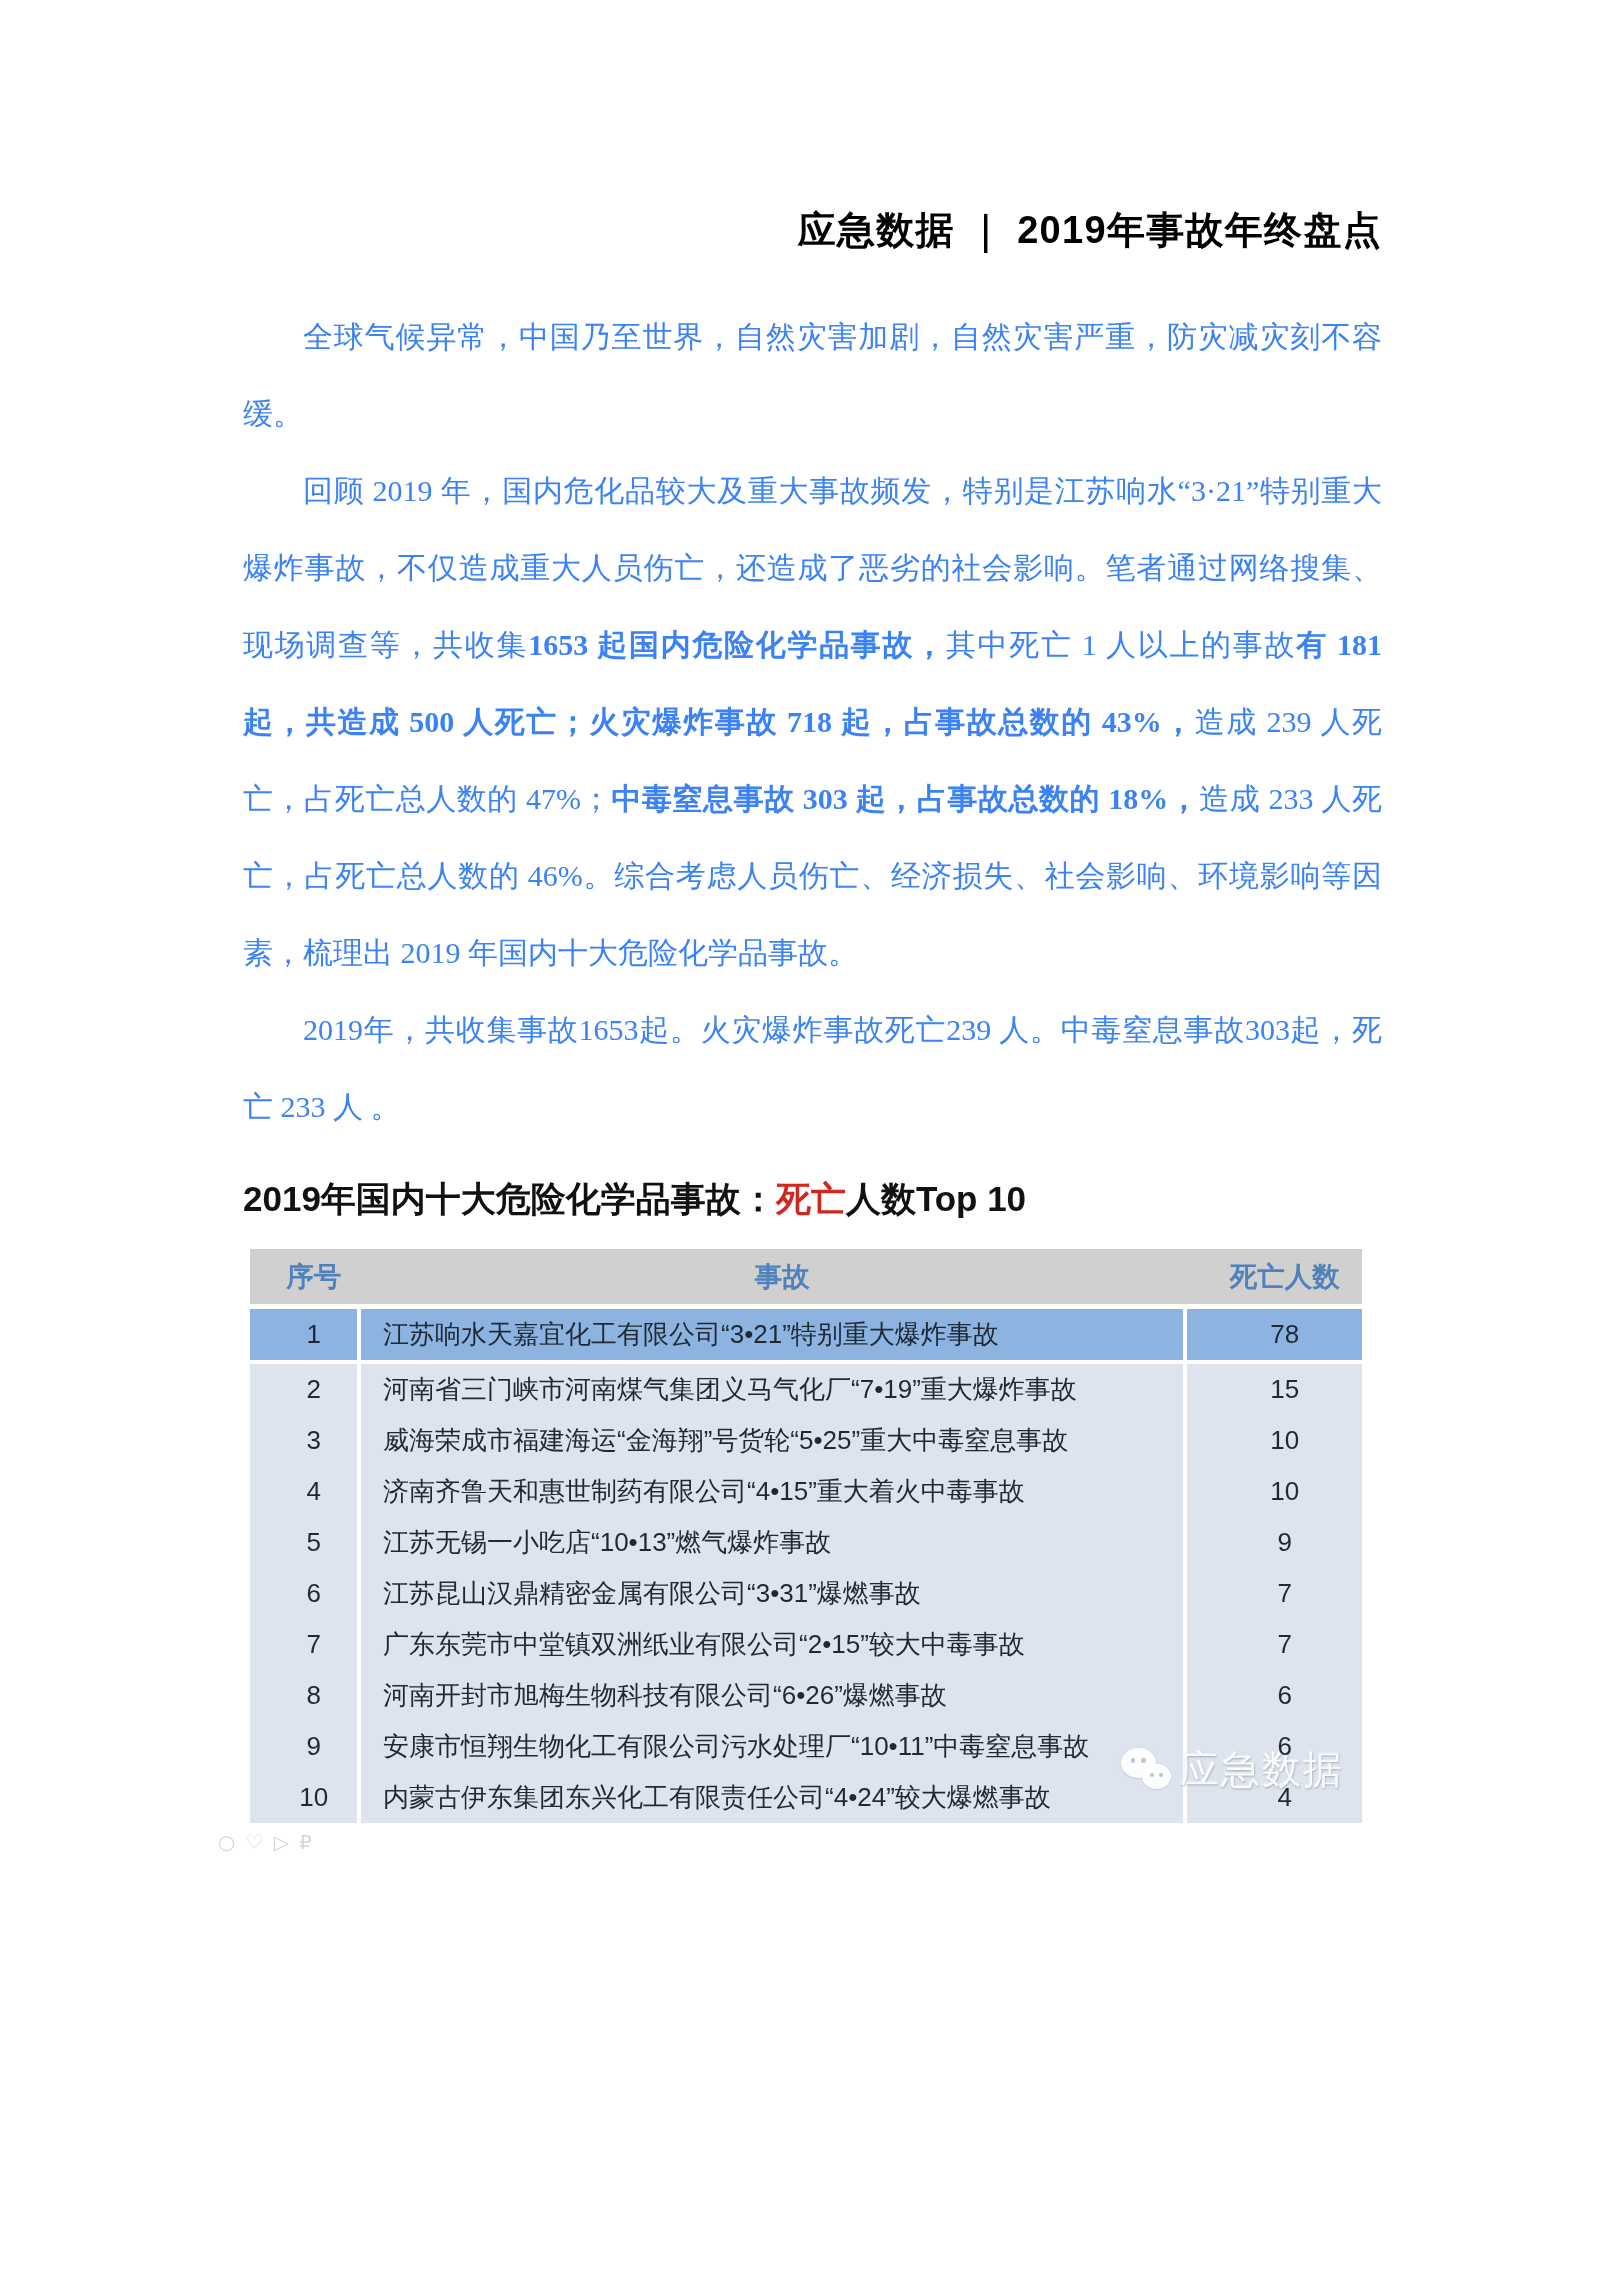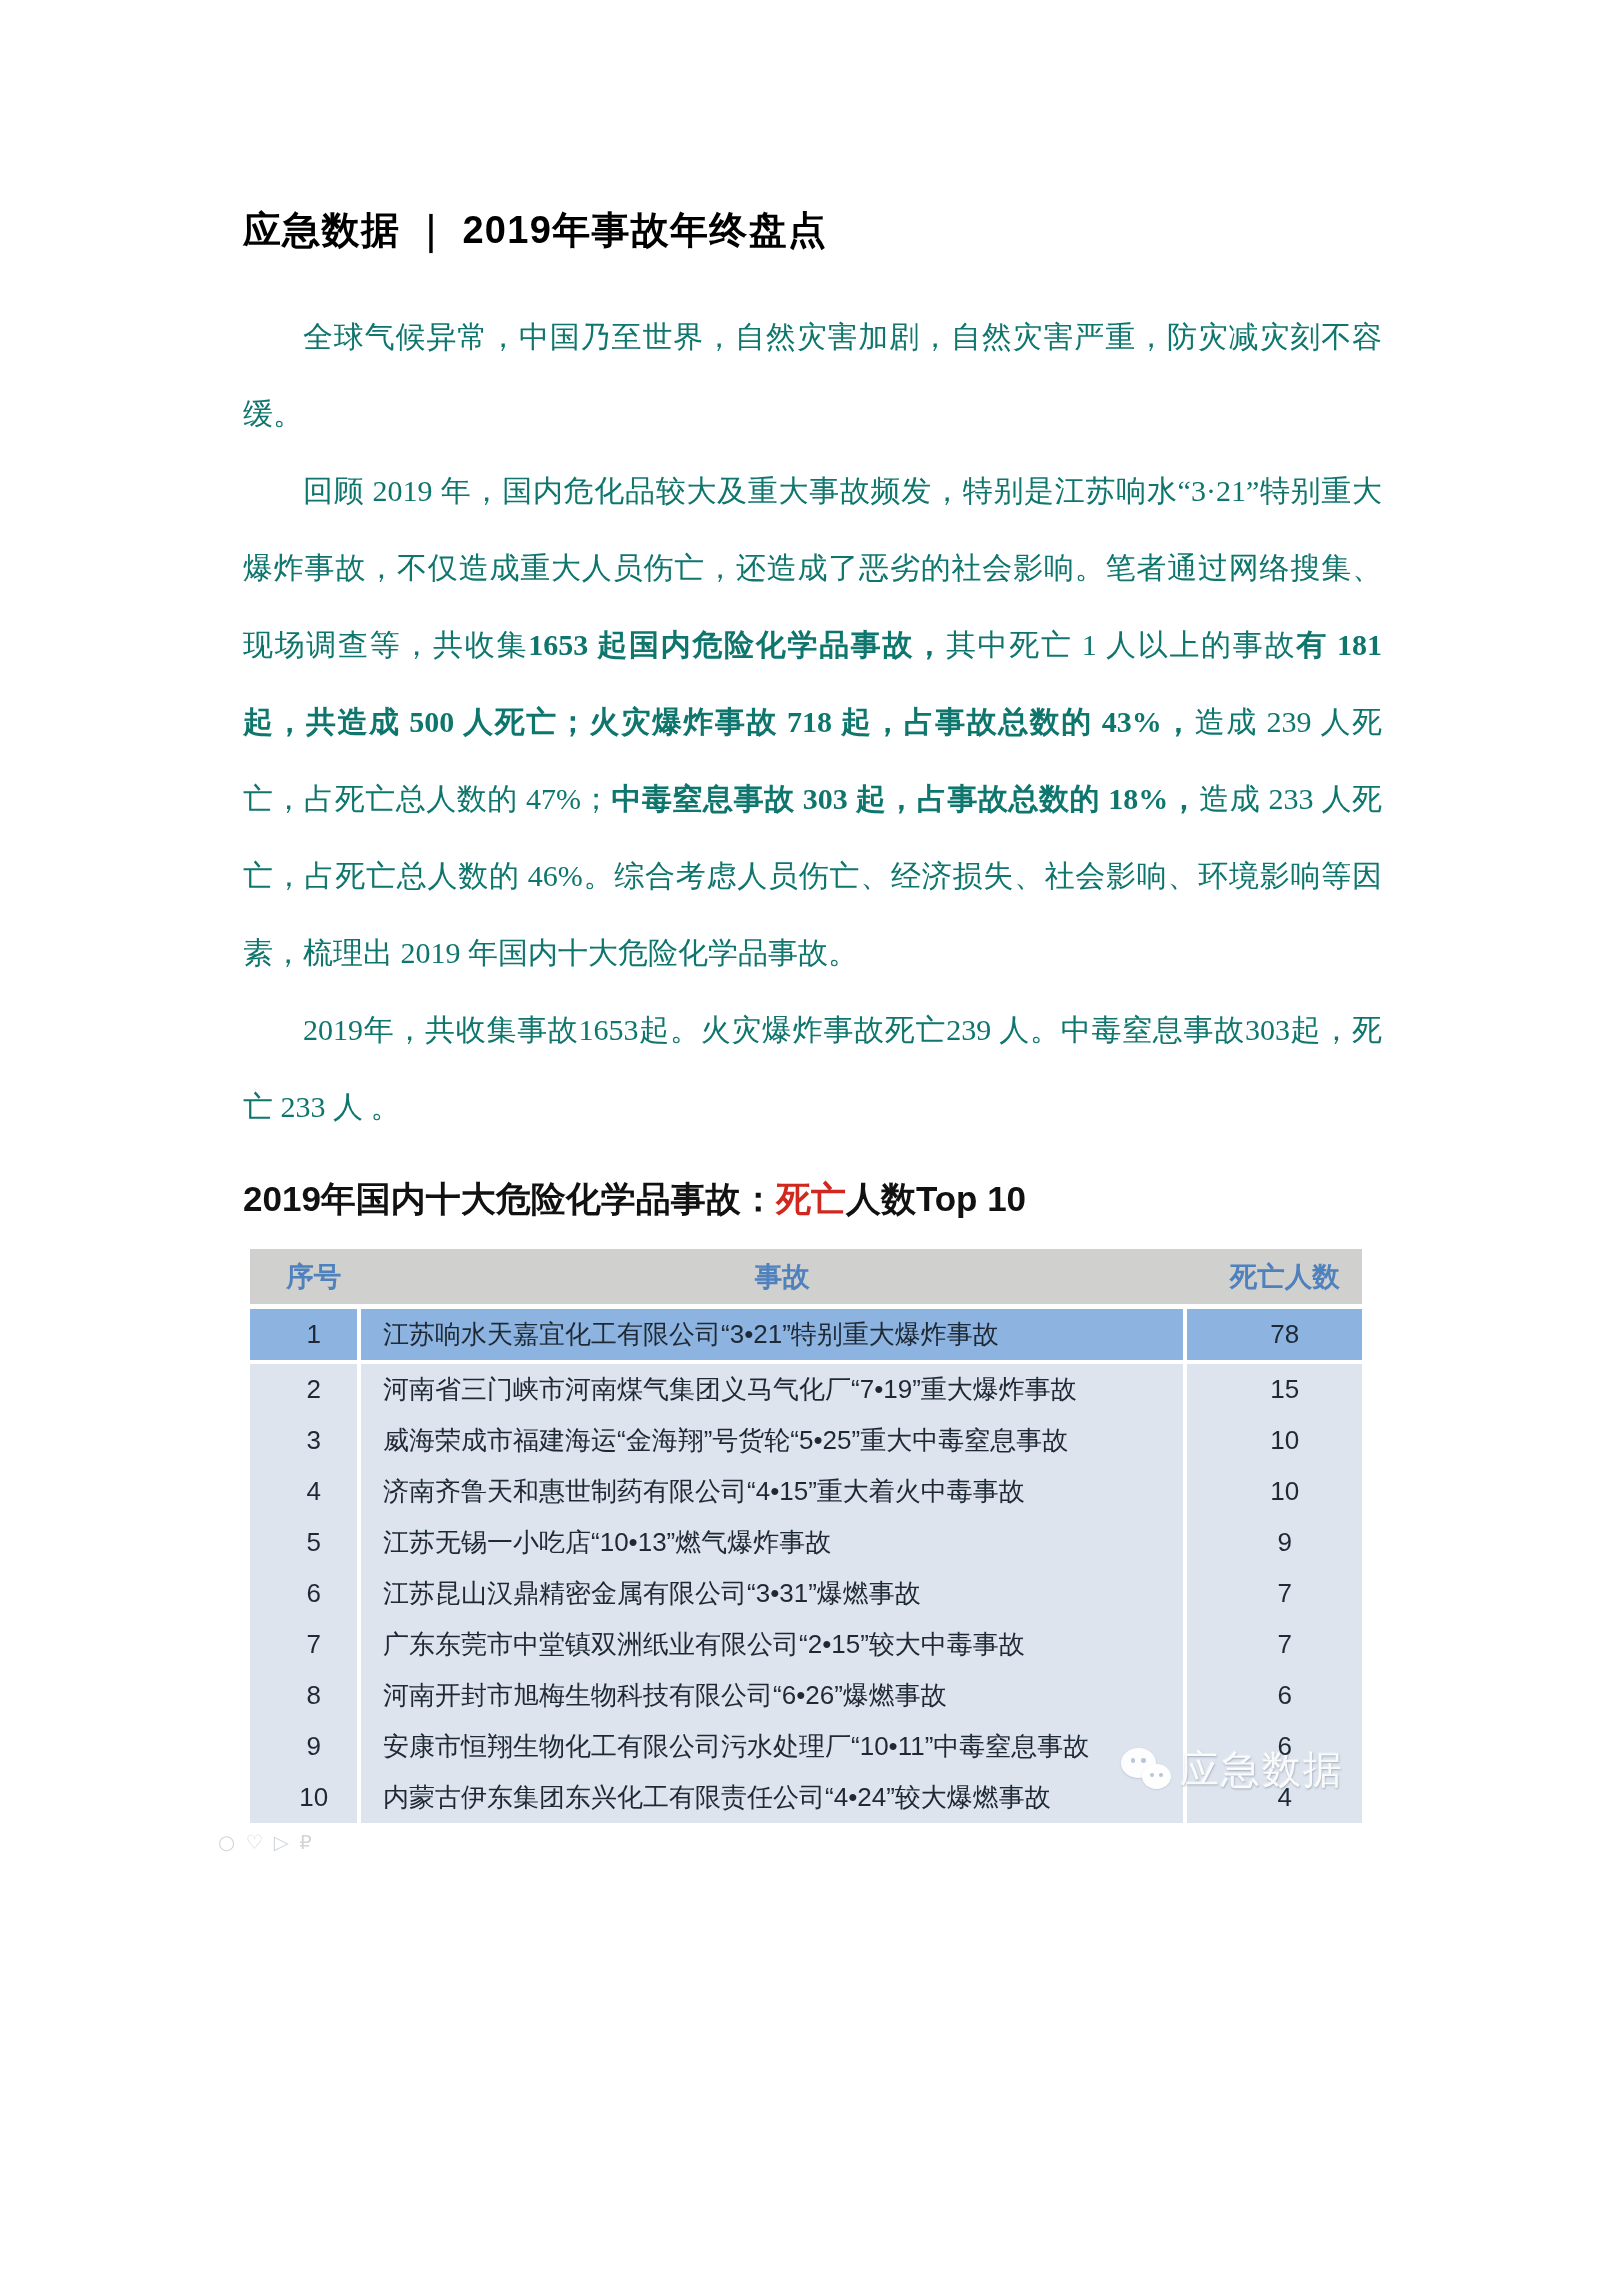--- a/index.html
+++ b/index.html
@@ -3,26 +3,26 @@
 <meta charset="utf-8">
 <style>
   html,body{margin:0;padding:0;}
   body{
     width:1623px;height:2295px;background:#ffffff;position:relative;
     font-family:"Liberation Serif", serif;color:#000;
   }
   .page{padding:208px 241px 0 243px;}
   .doc-title{
     font-family:"Liberation Sans", sans-serif;font-weight:bold;
-    font-size:38px;line-height:44px;text-align:left;margin:0;letter-spacing:1.3px;color:#000;
+    font-size:38px;line-height:44px;text-align:right;margin:0;letter-spacing:1.3px;color:#000;
   }
   .body-text{margin-top:46px;}
   p.para{
     font-size:30px;line-height:77px;margin:0;text-align:justify;
-    text-indent:60px;color:#0f766e;
+    text-indent:60px;color:#3b82f6;
   }
   .seg{font-weight:normal;}
   .seg.bold{font-weight:bold;margin-top:22px;}
   .table-title{
     font-family:"Liberation Sans", sans-serif;font-weight:bold;
     font-size:35px;line-height:39px;text-align:left;margin:34px 0 0 0;color:#111;
   }
   .table-title .red{color:#d0281e;}
   .tablewrap{
     position:relative;margin:31px 0 0 7.2px;width:1112px;

